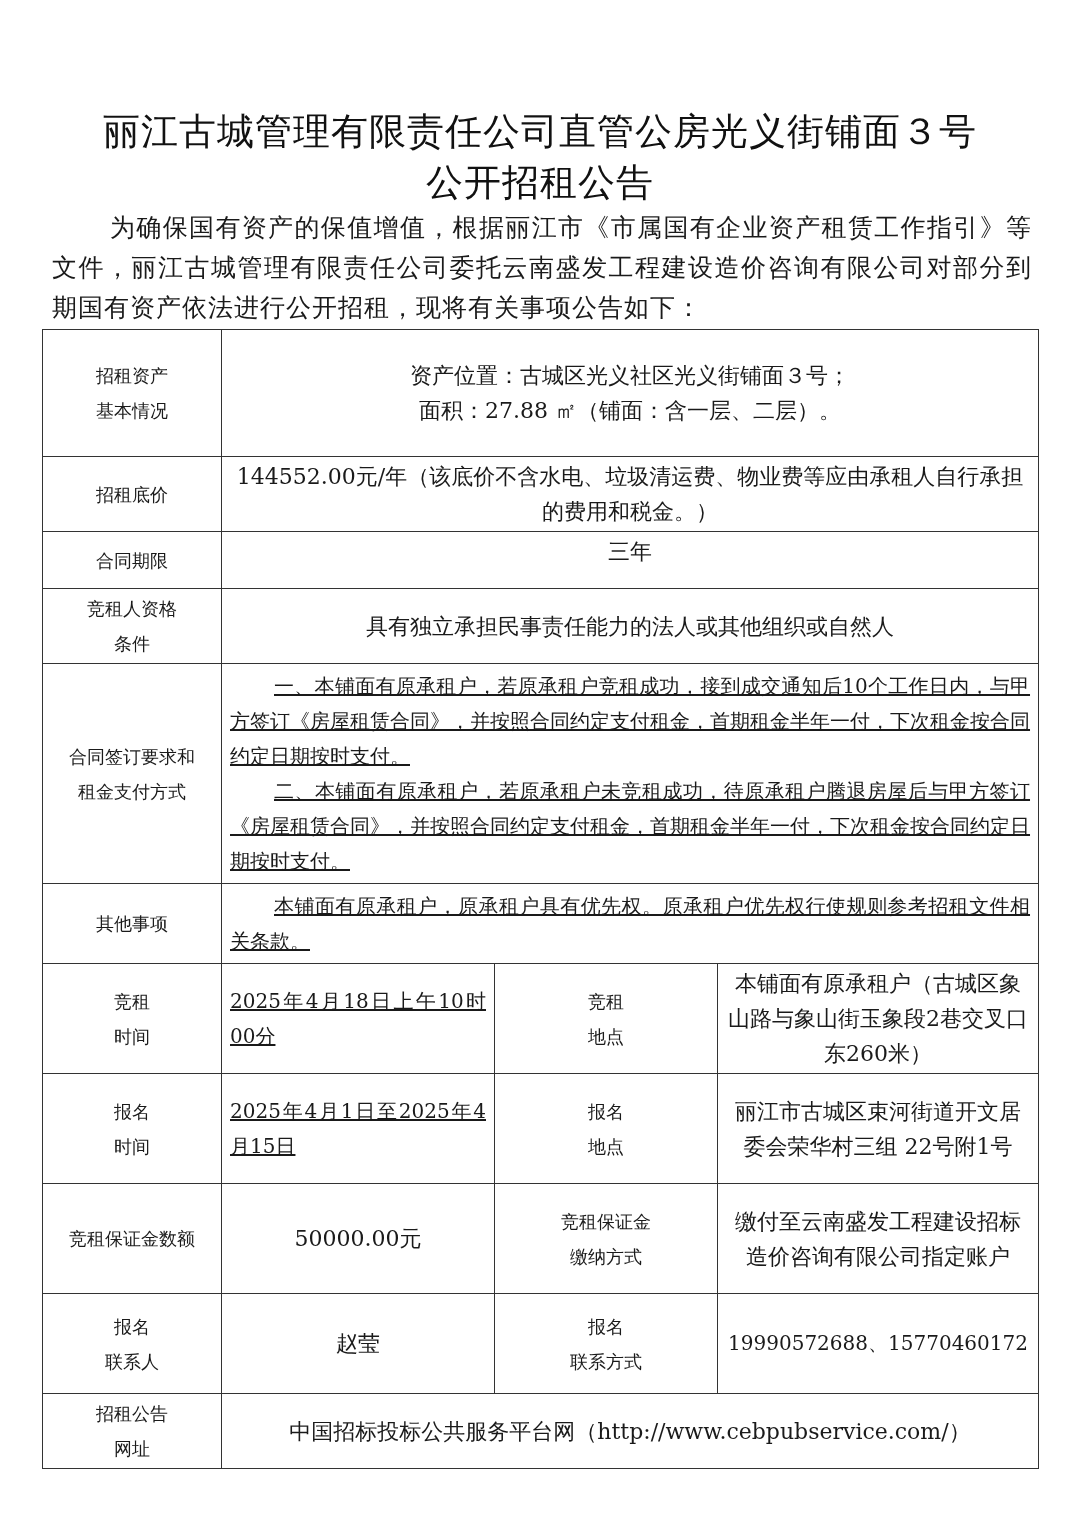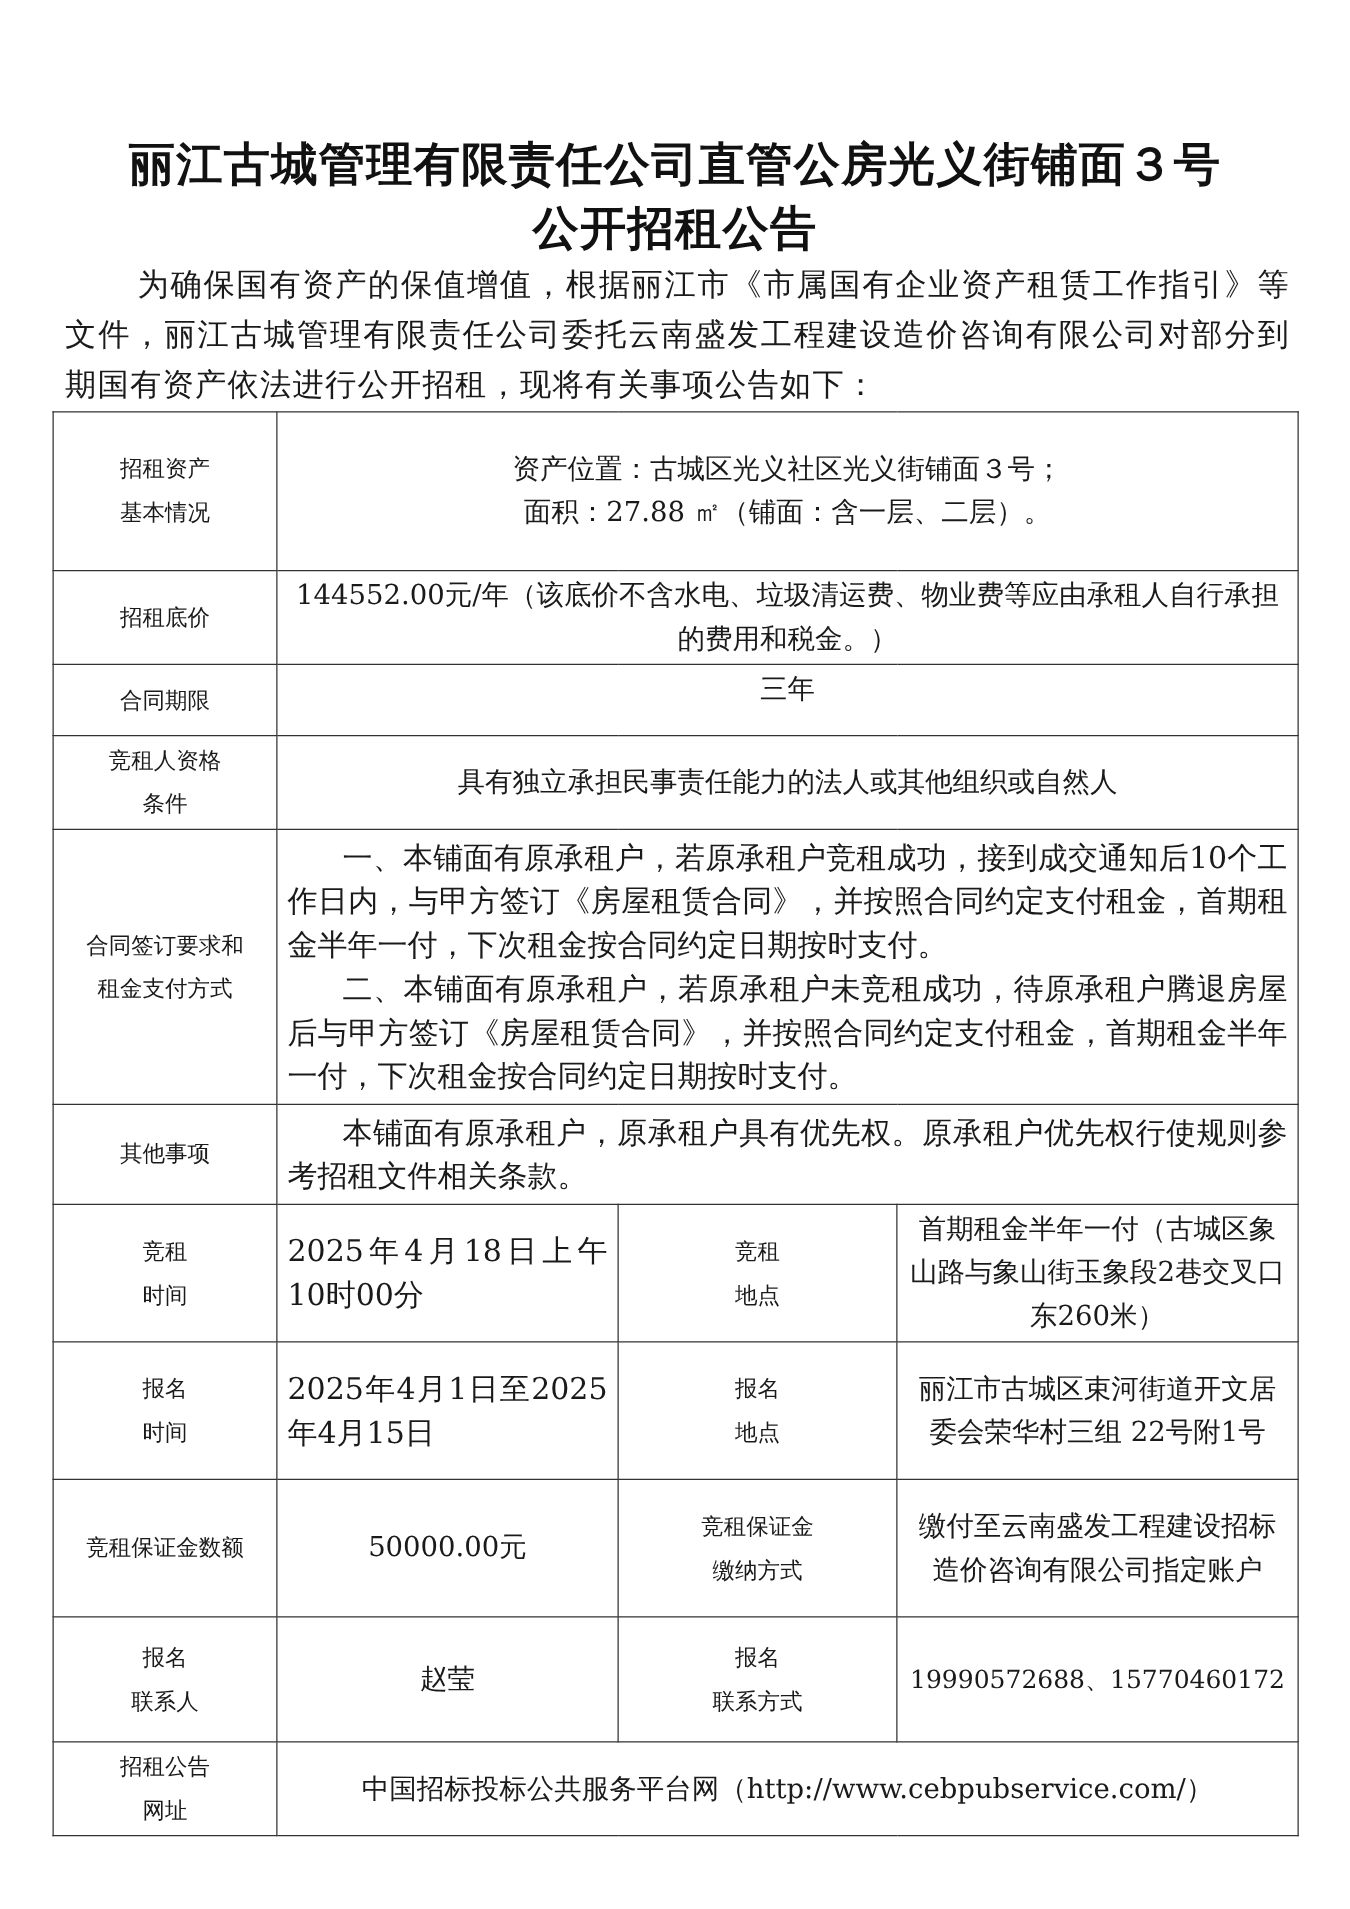--- a/index.html
+++ b/index.html
@@ -1,31 +1,31 @@
 <!DOCTYPE html>
 <html><head>
 <meta charset="utf-8">
 <style>
   html, body { margin:0; padding:0; background:#ffffff; }
   body { width:1080px; height:1527px; position:relative; overflow:hidden; color:#1a1a1a;
          font-family: "DejaVu Serif", "Liberation Serif", serif; }
-  .title { position:absolute; left:0; width:1080px; text-align:center; font-weight:bold;
+  .title { position:absolute; left:0; width:1080px; text-align:center; font-weight:normal;
            font-size:37px; letter-spacing:1px; color:#111;
            font-family: "DejaVu Sans", "Liberation Sans", sans-serif; }
   .t1 { top:107px; }
   .t2 { top:158px; }
   .intro { position:absolute; left:52px; width:980px; top:208px; font-size:25px; line-height:40px;
            text-indent:58px; letter-spacing:1px; text-align:justify; }
   table { position:absolute; left:42px; top:329px; width:996px; border-collapse:collapse;
           table-layout:fixed; }
   td { border:1.5px solid #333; font-size:21px; line-height:35px; padding:2px 8px; vertical-align:middle; }
   td.lbl { text-align:center; font-size:18px; }
   td.val { text-align:center; font-size:22px; }
   td.left { text-align:left; }
-  td.para { text-align:justify; font-size:24px; }
+  td.para { text-align:justify; font-size:20px;text-decoration:underline; }
   .ind { text-indent:44px; display:block; }
 </style>
 </head>
 <body>
 
 <div class="title t1">丽江古城管理有限责任公司直管公房光义街铺面３号</div>
 <div class="title t2">公开招租公告</div>
 <div class="intro">为确保国有资产的保值增值，根据丽江市《市属国有企业资产租赁工作指引》等文件，丽江古城管理有限责任公司委托云南盛发工程建设造价咨询有限公司对部分到期国有资产依法进行公开招租，现将有关事项公告如下：</div>
 
 <table>
@@ -70,21 +70,21 @@
     <td class="para" colspan="3">
           <span class="ind">本铺面有原承租户，原承租户具有优先权。原承租户优先权行使规则参考招租文件相关条款。</span>
         </td>
   </tr>
   <tr style="height:110px">
     <td class="lbl"><span style="white-space:pre-line">竞租
 时间</span></td>
     <td class="para left">2025年4月18日上午10时00分</td>
     <td class="lbl"><span style="white-space:pre-line">竞租
 地点</span></td>
-    <td class="val">首期租金半年一付（古城区象山路与象山街玉象段2巷交叉口东260米）</td>
+    <td class="val">本铺面有原承租户（古城区象山路与象山街玉象段2巷交叉口东260米）</td>
   </tr>
   <tr style="height:110px">
     <td class="lbl"><span style="white-space:pre-line">报名
 时间</span></td>
     <td class="para left">2025年4月1日至2025年4月15日</td>
     <td class="lbl"><span style="white-space:pre-line">报名
 地点</span></td>
     <td class="val">丽江市古城区束河街道开文居委会荣华村三组 22号附1号</td>
   </tr>
   <tr style="height:110px">

